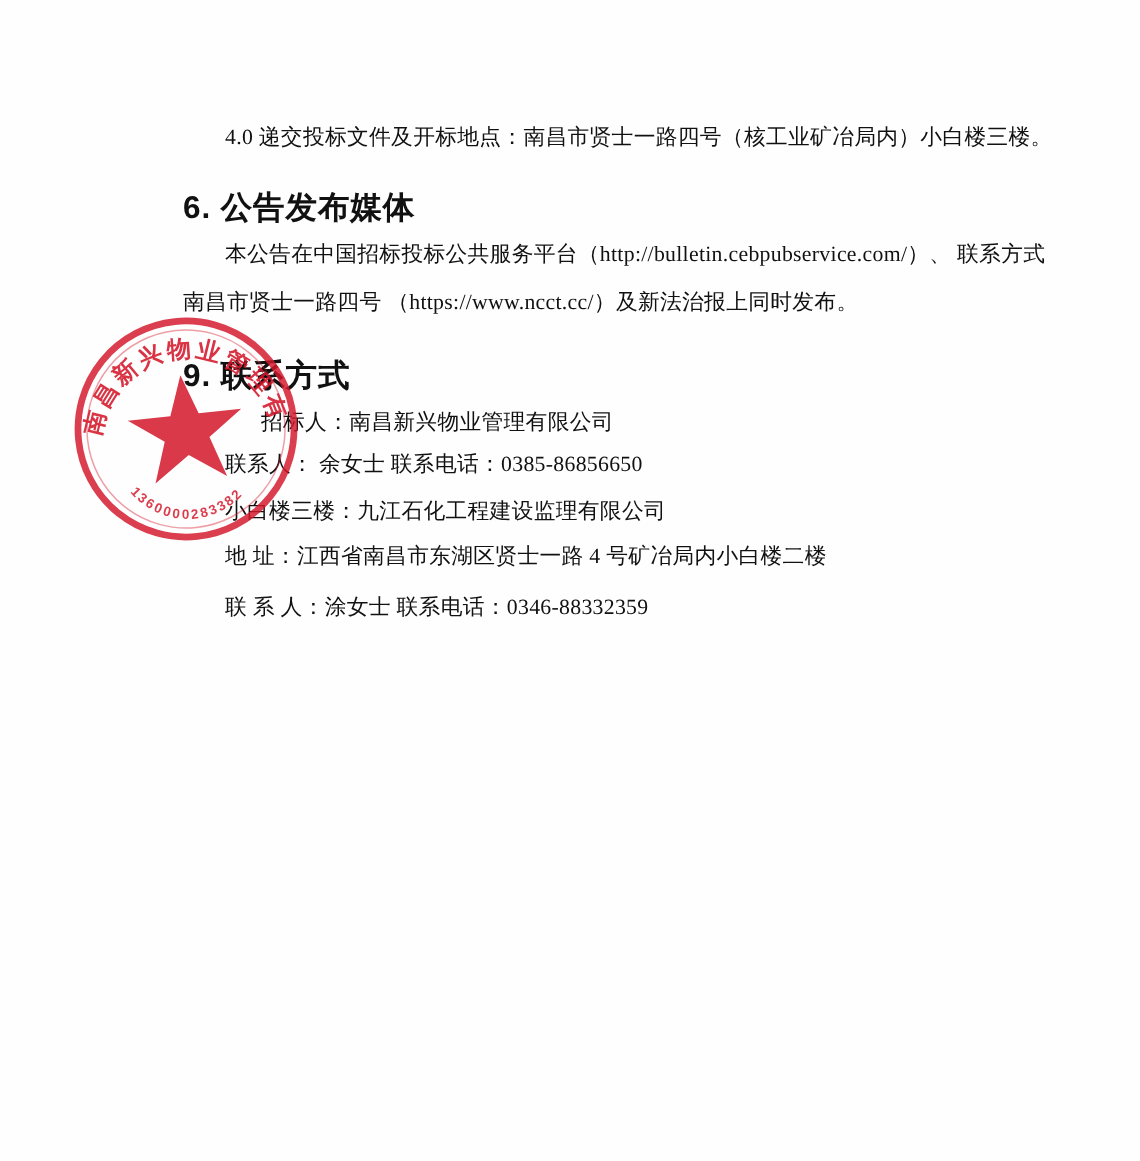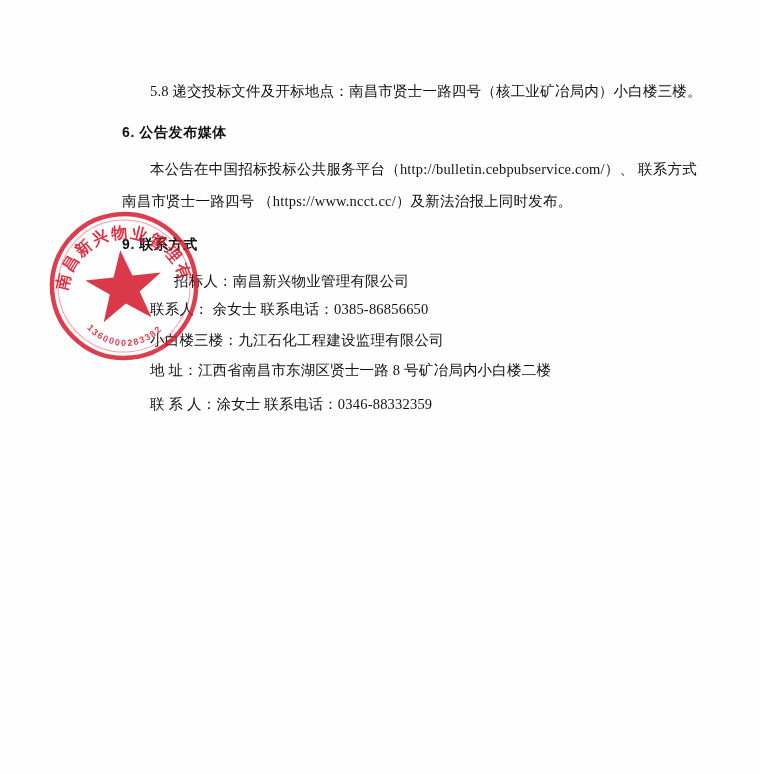--- a/index.html
+++ b/index.html
@@ -28,21 +28,21 @@
   }
   .line {
     position: absolute;
     white-space: nowrap;
     font-size: 14.5px;
     letter-spacing: 0.2px;
     color: #111;
   }
   .heading {
     font-weight: bold;
-    font-size: 14px;
+    font-size: 21px;
     font-family: "Liberation Sans", "DejaVu Sans", sans-serif;
     letter-spacing: 0.6px;
   }
   .body-text {
     font-size: 14.5px;
   }
   .seal-wrap {
     position: absolute;
     left: 48px;
     top: 210px;
@@ -52,37 +52,37 @@
     opacity: 0.92;
   }
 </style>
 </head>
 <body>
 
 <div class="page">
 
   <div class="content">
 
-    <div class="line body-text" style="left:150px; top:82px;">5.8  递交投标文件及开标地点：南昌市贤士一路四号（核工业矿冶局内）小白楼三楼。</div>
+    <div class="line body-text" style="left:150px; top:82px;">4.0  递交投标文件及开标地点：南昌市贤士一路四号（核工业矿冶局内）小白楼三楼。</div>
 
     <div class="line heading" style="left:122px; top:124px;">6.  公告发布媒体</div>
 
     <div class="line body-text" style="left:150px; top:160px;">本公告在中国招标投标公共服务平台（http://bulletin.cebpubservice.com/）、 联系方式</div>
 
     <div class="line body-text" style="left:122px; top:192px;">南昌市贤士一路四号 （https://www.ncct.cc/）及新法治报上同时发布。</div>
 
     <div class="line heading" style="left:122px; top:236px;">9.  联系方式</div>
 
     <div class="line body-text" style="left:150px; top:272px;margin-left:24px;">招标人：南昌新兴物业管理有限公司</div>
 
     <div class="line body-text" style="left:150px; top:300px;">联系人：  余女士        联系电话：0385-86856650</div>
 
     <div class="line body-text" style="left:150px; top:331px;">小白楼三楼：九江石化工程建设监理有限公司</div>
 
-    <div class="line body-text" style="left:150px; top:361px;">地      址：江西省南昌市东湖区贤士一路 8 号矿冶局内小白楼二楼</div>
+    <div class="line body-text" style="left:150px; top:361px;">地      址：江西省南昌市东湖区贤士一路 4 号矿冶局内小白楼二楼</div>
 
     <div class="line body-text" style="left:150px; top:395px;">联 系 人：涂女士    联系电话：0346-88332359</div>
 
   </div>
 
   <div class="seal-wrap">
     <svg width="152" height="152" viewBox="0 0 152 152">
       <circle cx="76" cy="76" r="72" fill="none" stroke="#d4162a" stroke-width="4.5" opacity="0.9"></circle>
       <circle cx="76" cy="76" r="66" fill="none" stroke="#d4162a" stroke-width="1" opacity="0.45"></circle>
 

